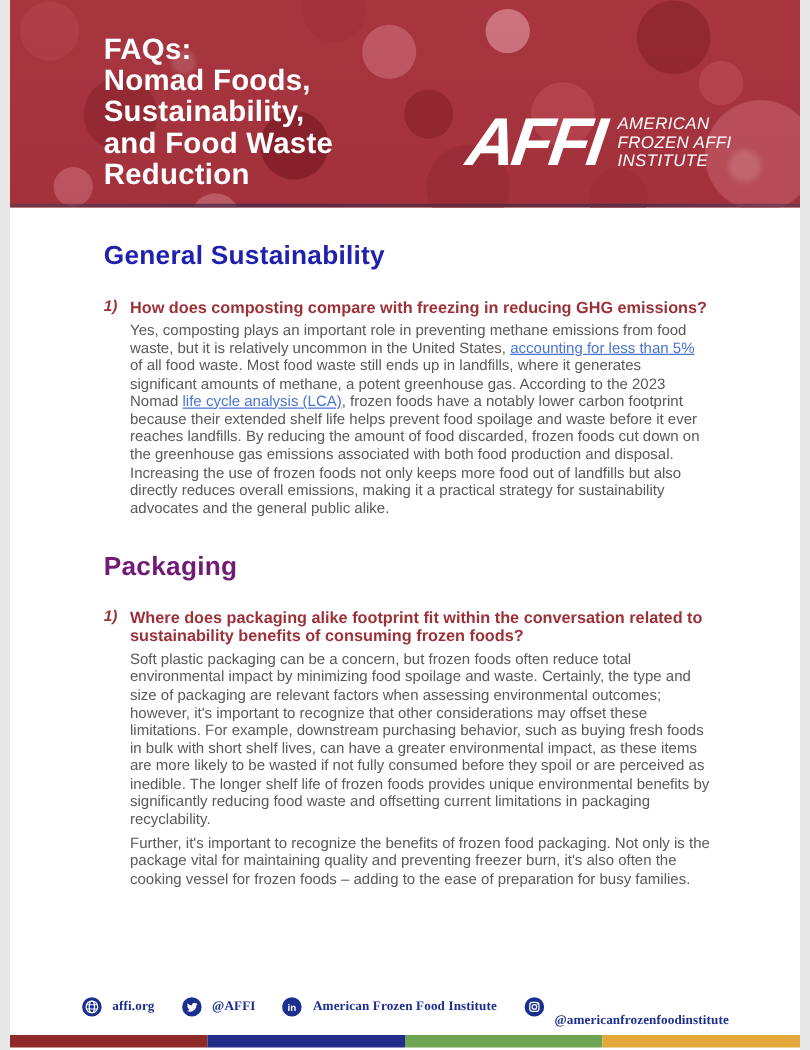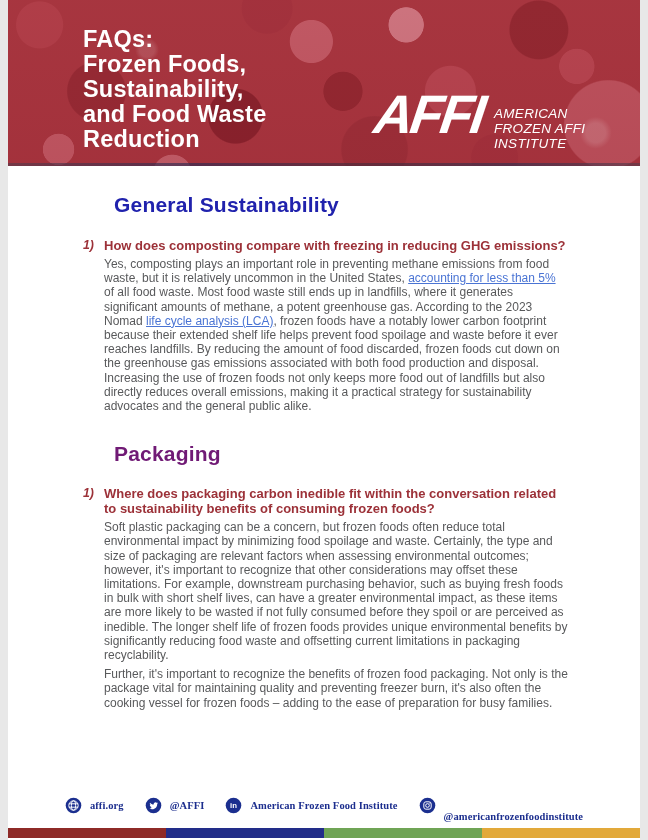--- a/index.html
+++ b/index.html
@@ -43,28 +43,28 @@
     position:absolute; left:75px; top:27px;
     color:#ffffff; font-weight:bold; font-size:23.5px; line-height:25px;
     letter-spacing:.2px;
   }
   .logo { position:absolute; left:366px; top:90px; display:flex; color:#fff; }
   .logo-acronym {
     font-size:54px; font-weight:800; font-style:italic; line-height:48px;
     letter-spacing:-3px; transform:skewX(-8deg); display:inline-block;
   }
   .logo-name {
-    margin-left:12px; margin-top:16px; font-style:italic;
+    margin-left:12px; margin-top:1px; font-style:italic;
     font-size:13.5px; line-height:15px; letter-spacing:.3px;
   }
 
   
   main { padding:0 72px 0 75px; }
   .section-heading {
-    font-size:21px; font-weight:bold; letter-spacing:.2px;margin-left:31px;
+    font-size:21px; font-weight:bold; letter-spacing:.2px;
   }
   .sec1 .section-heading { margin-top:27px; }
   .sec2 .section-heading { margin-top:29px; }
   .qrow { display:flex; margin-top:21px; }
   .sec2 .qrow { margin-top:20px; }
   .qnum { font-style:italic; font-weight:bold; width:21px; flex:0 0 21px; font-size:12.3px; line-height:15px; }
   .qtext { font-weight:bold; font-size:13px; line-height:15px; flex:1; }
   .answer {
     margin:4px 0 0 21px; color:#58595b;
     font-size:12px; line-height:14.2px; max-width:482px;
@@ -86,21 +86,21 @@
   .stripe > div { flex:1 1 25%; }
 </style>
 </head>
 <body>
 
 <div class="page">
 
   <header class="hero">
     <div class="hero-title">
       <div>FAQs:</div>
-      <div>Frozen Foods,</div>
+      <div>Nomad Foods,</div>
       <div>Sustainability,</div>
       <div>and Food Waste</div>
       <div>Reduction</div>
     </div>
     <div class="logo">
       <span class="logo-acronym">AFFI</span>
       <span class="logo-name">
         <div>AMERICAN</div>
         <div>FROZEN AFFI</div>
         <div>INSTITUTE</div>
@@ -121,21 +121,21 @@
       <p class="answer">
         <span>Yes, composting plays an important role in preventing methane emissions from food waste, but it is relatively uncommon in the United States, </span><a class="inline-link" style="color: rgb(74, 116, 212);">accounting for less than 5%</a><span> of all food waste. Most food waste still ends up in landfills, where it generates significant amounts of methane, a potent greenhouse gas. According to the 2023 Nomad </span><a class="inline-link" style="color: rgb(74, 116, 212);">life cycle analysis (LCA)</a><span>, frozen foods have a notably lower carbon footprint because their extended shelf life helps prevent food spoilage and waste before it ever reaches landfills. By reducing the amount of food discarded, frozen foods cut down on the greenhouse gas emissions associated with both food production and disposal. Increasing the use of frozen foods not only keeps more food out of landfills but also directly reduces overall emissions, making it a practical strategy for sustainability advocates and the general public alike.</span>
       </p>
     </section>
 
     <section class="sec2">
       <h2 class="section-heading" style="color: #701a75;">Packaging</h2>
 
       <div class="qrow" style="color: rgb(156, 49, 56);">
         <span class="qnum">1)</span>
-        <h3 class="qtext">Where does packaging carbon inedible fit within the conversation related to sustainability benefits of consuming frozen foods?</h3>
+        <h3 class="qtext">Where does packaging alike footprint fit within the conversation related to sustainability benefits of consuming frozen foods?</h3>
       </div>
 
       <p class="answer">Soft plastic packaging can be a concern, but frozen foods often reduce total environmental impact by minimizing food spoilage and waste. Certainly, the type and size of packaging are relevant factors when assessing environmental outcomes; however, it's important to recognize that other considerations may offset these limitations. For example, downstream purchasing behavior, such as buying fresh foods in bulk with short shelf lives, can have a greater environmental impact, as these items are more likely to be wasted if not fully consumed before they spoil or are perceived as inedible. The longer shelf life of frozen foods provides unique environmental benefits by significantly reducing food waste and offsetting current limitations in packaging recyclability.</p>
       <p class="answer">Further, it's important to recognize the benefits of frozen food packaging. Not only is the package vital for maintaining quality and preventing freezer burn, it's also often the cooking vessel for frozen foods – adding to the ease of preparation for busy families.</p>
     </section>
 
   </main>
 
   <div class="social-row">
 

